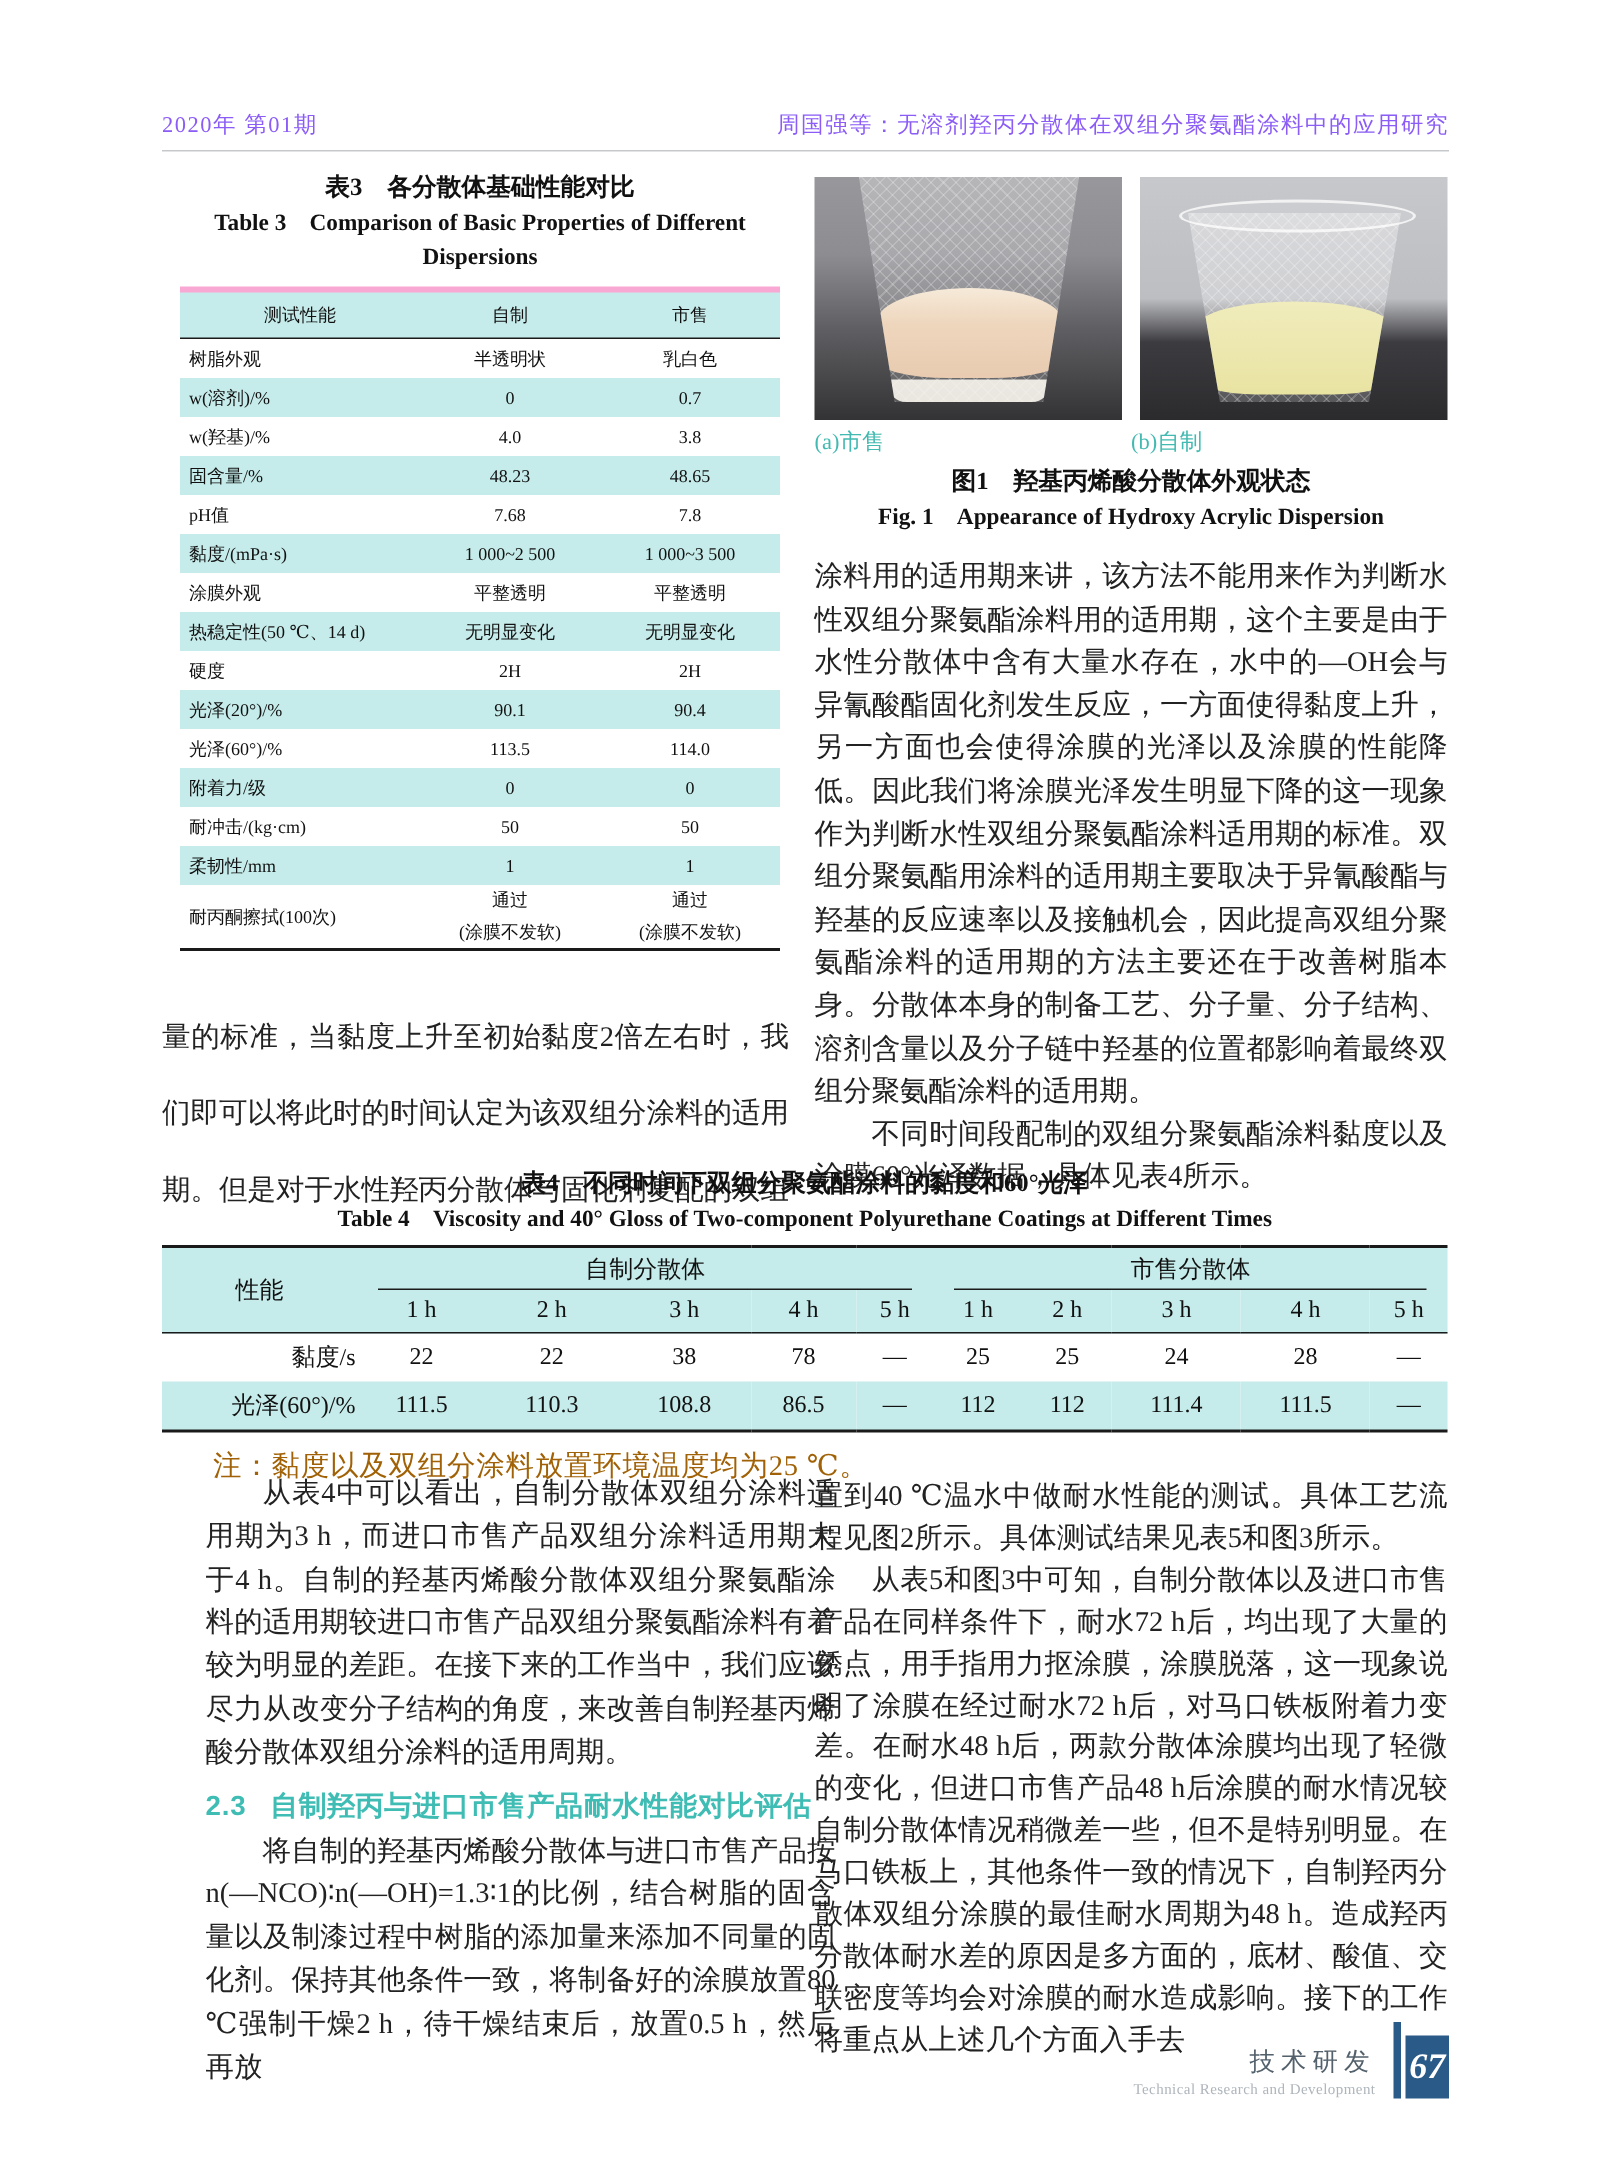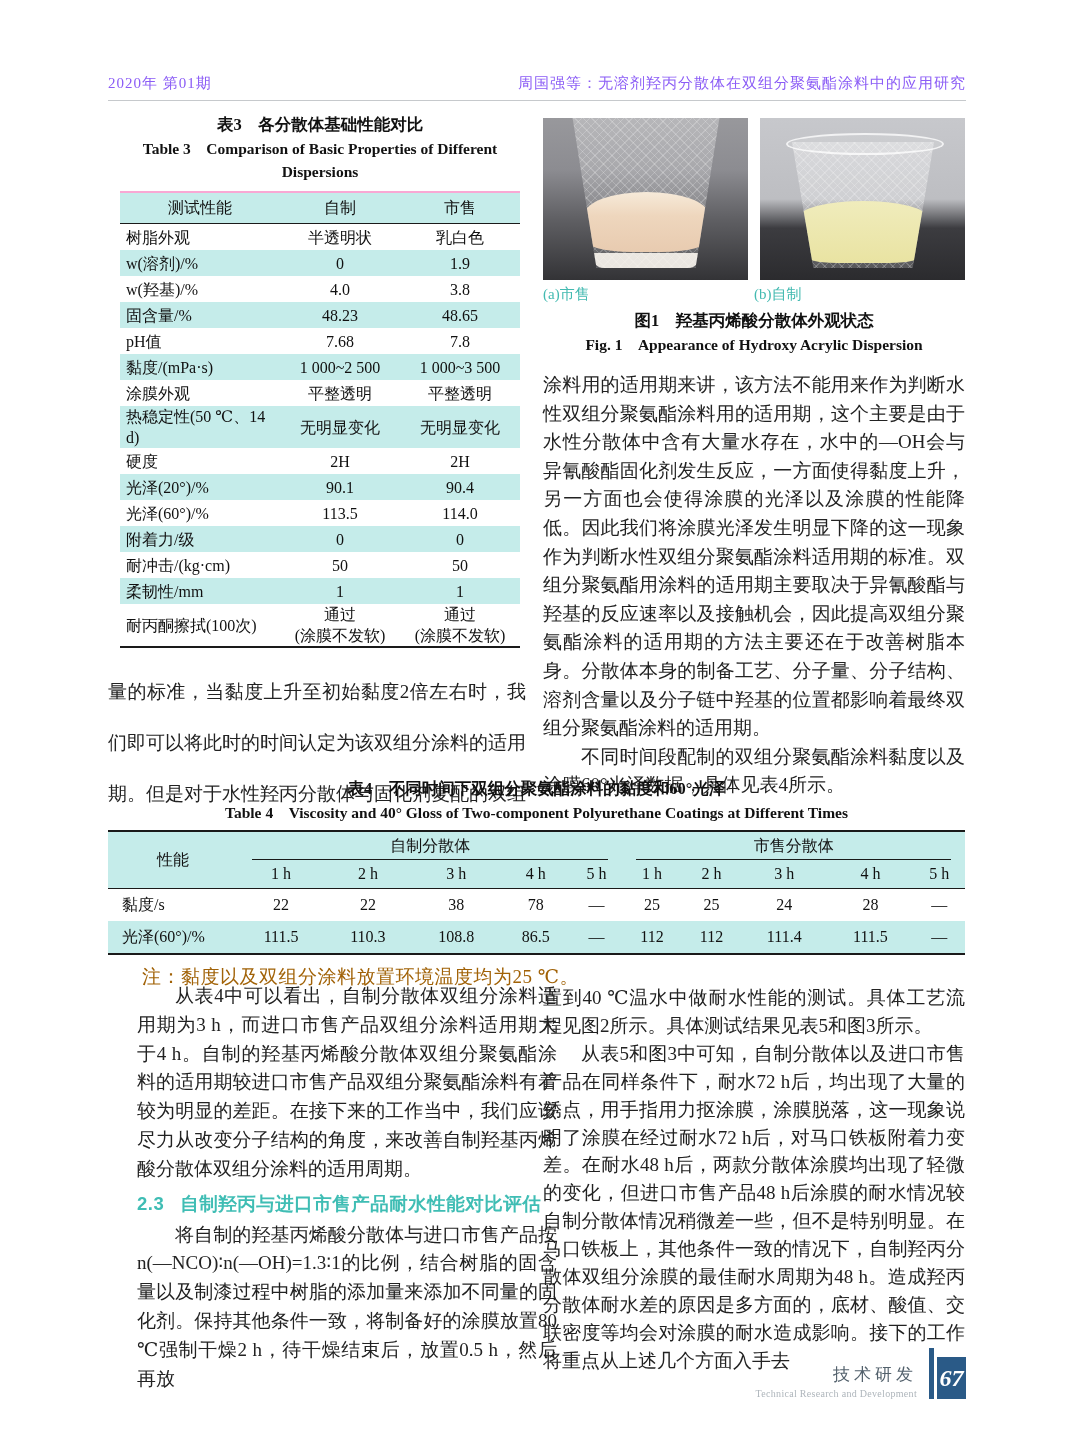--- a/index.html
+++ b/index.html
@@ -13,21 +13,21 @@
     display:flex; justify-content:space-between; align-items:flex-end;
     font-size:15px; color:#8b5cf6; letter-spacing:1px;
     border-bottom:1px solid #c6c9cc; padding-bottom:7px;
   }
   
   .cap-cn { text-align:center; font-weight:bold; font-size:16.5px; line-height:25px; color:#111; }
   .cap-en { text-align:center; font-weight:bold; font-size:15.5px; line-height:23px; color:#111; }
   
   #t3block { position:absolute; left:112px; top:112px; width:416px; }
   #table3 { width:400px; margin:8px auto 0; border-collapse:collapse;
-    border-top:2px solid #f9a8d4; border-bottom:2px solid #1a1a1a; font-size:16px; color:#111; }
+    border-top:4px solid #f9a8d4; border-bottom:2px solid #1a1a1a; font-size:12px; color:#111; }
   #table3 th { background:#c5ecea; font-weight:normal; height:28px; border-bottom:1px solid #1a1a1a; }
   #table3 td { height:26px; padding:0 2px; text-align:center; white-space:pre-line; line-height:21px; }
   #table3 td:first-child { text-align:left; padding-left:6px; }
   #table3 col.c1 { width:40%; } #table3 col.c2 { width:30%; } #table3 col.c3 { width:30%; }
   #table3 tbody tr:nth-child(even) td { background:#c5ecea; }
   
   #fig1block { position:absolute; left:543px; top:118px; width:422px; }
   .photos { display:flex; gap:12px; }
   .photo { width:205px; height:162px; position:relative; overflow:hidden; }
   #photoA { background:linear-gradient(180deg,#98989c 0%,#8c8c91 32%,#606064 62%,#333336 100%); }
@@ -64,21 +64,21 @@
   #t4block { position:absolute; left:108px; top:776px; width:857px; }
   #table4 { width:100%; margin-top:6px; border-collapse:collapse;
     border-top:2px solid #1a1a1a; border-bottom:2px solid #1a1a1a; font-size:16px; color:#111; }
   #table4 thead { border-bottom:1px solid #1a1a1a; }
   #table4 th { background:#c5ecea; font-weight:normal; height:26px; }
   #table4 th.perf { width:128px; }
   #table4 th.grp { position:relative; }
   #table4 th.grp::after { content:""; position:absolute; left:14px; right:14px; bottom:0;
     border-bottom:1px solid #1a1a1a; }
   #table4 td { height:30px; text-align:center; }
-  #table4 td.rowlabel { text-align:left; padding-left:14px;margin-top:25px; }
+  #table4 td.rowlabel { text-align:right; padding-left:14px;margin-top:25px; }
   #table4 tbody tr:nth-child(2) td { background:#c5ecea; }
   .t4-note { margin:9px 0 0 34px; font-size:19px; color:#a16207; letter-spacing:0.5px; }
   
   #lc-bot { position:absolute; left:108px; top:982px; width:420px;margin-left:29px; }
   #lc-bot p { line-height:28.8px; }
   #lc-bot h3 { margin:7px 0 5px 0; font-family:"Liberation Sans","DejaVu Sans",sans-serif;
     font-size:18.5px; font-weight:bold; color:#3fbdb4; letter-spacing:0.5px; }
   #lc-bot h3 .h3t { margin-left:16px; }
   #rc-bot { position:absolute; left:543px; top:984px; width:422px; }
   #rc-bot p { line-height:27.9px; }
@@ -122,21 +122,21 @@
       </thead>
       <tbody id="table3-body">
           <tr>
             <td>树脂外观</td>
             <td>半透明状</td>
             <td>乳白色</td>
           </tr>
           <tr>
             <td>w(溶剂)/%</td>
             <td>0</td>
-            <td>1.9</td>
+            <td>0.7</td>
           </tr>
           <tr>
             <td>w(羟基)/%</td>
             <td>4.0</td>
             <td>3.8</td>
           </tr>
           <tr>
             <td>固含量/%</td>
             <td>48.23</td>
             <td>48.65</td>

